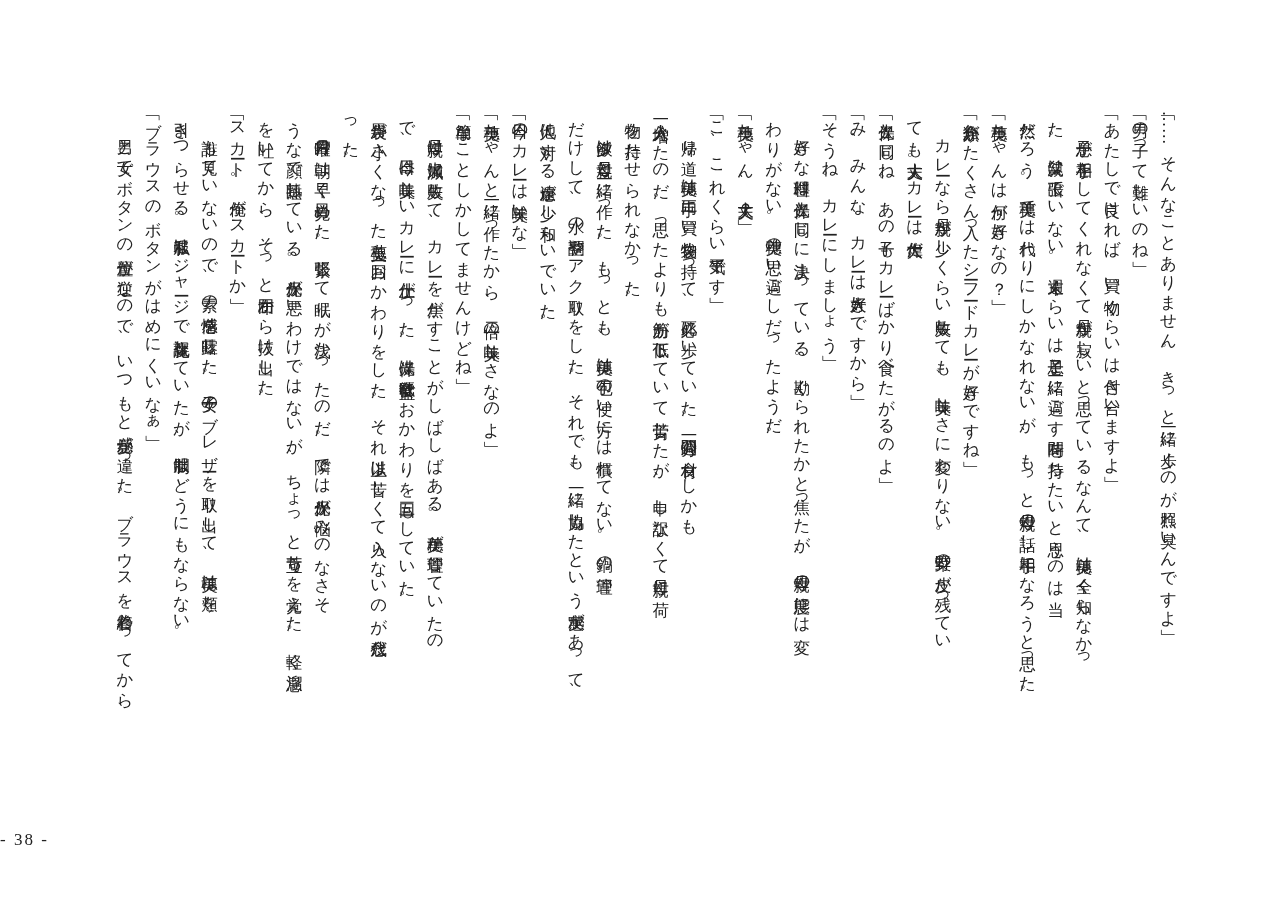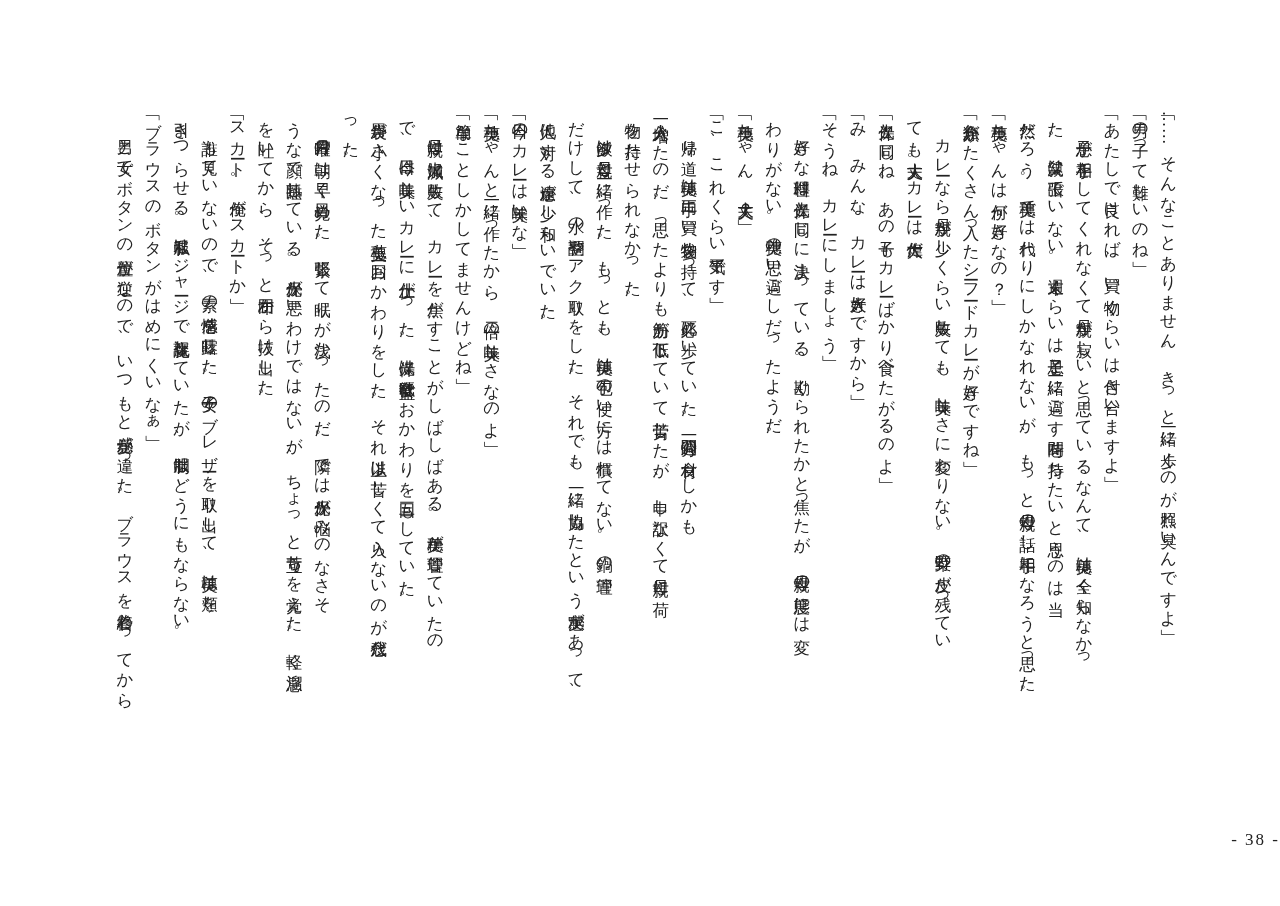--- a/index.html
+++ b/index.html
@@ -30,21 +30,21 @@
   .tline {
     line-height: 28.2px;
     margin: 0;
     padding: 0;
   }
   .page-number {
     position: absolute;
     top: 830px;
     left: 0;
     width: 100%;
-    text-align: right;
+    text-align: left;
     font-size: 17px;
     letter-spacing: 2px;
     color: #222222;
   }
 </style>
 </head>
 <body>
 
 <div class="sheet">
   <div class="text-area" id="text-area">

